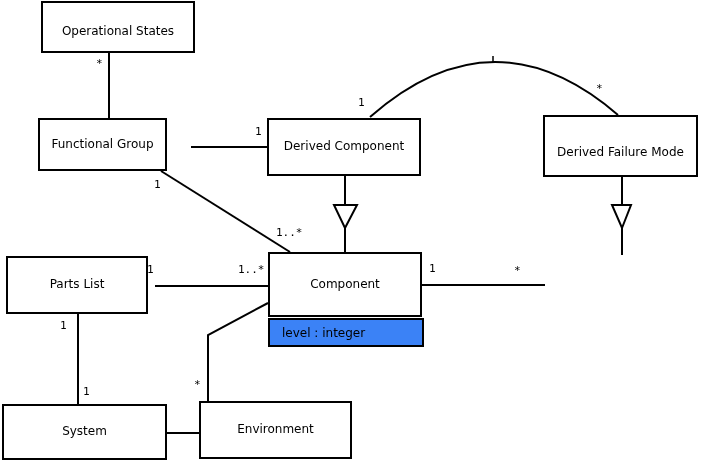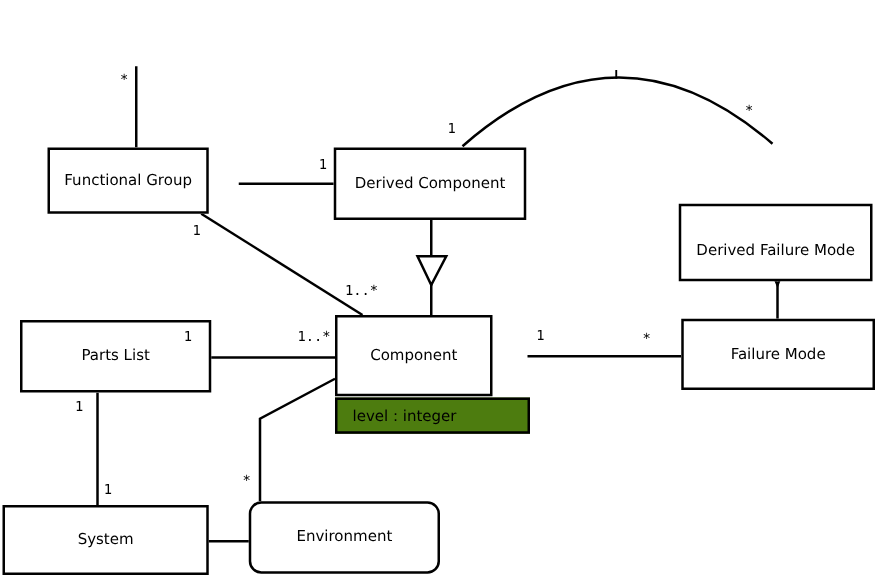--- a/index.html
+++ b/index.html
@@ -33,21 +33,21 @@
     justify-content: center;
     font-size: 12px;
     line-height: 1.1;
     text-align: center;
   }
   .node .label { white-space: nowrap; }
   .attr-compartment {
     position: absolute;
     box-sizing: border-box;
     border: 2px solid #000000;
-    background: #4d7c0f;
+    background: #3b82f6;
     display: flex;
     align-items: center;
     justify-content: flex-start;
     padding-left: 12px;
     font-size: 12px;
     white-space: nowrap;
   }
   .mult {
     position: absolute;
     font-family: "DejaVu Sans Mono", "Liberation Mono", monospace;
@@ -85,53 +85,53 @@
       <path d="M422,285 L545,285"></path>
 
       <path d="M268,303 L208,335 L208,401"></path>
 
       <path d="M78,314 L78,404"></path>
 
       <path d="M154,433 L199,433"></path>
     </g>
   </svg>
 
+  <div class="node" style="left:41px; top:1px; width:154px; height:52px; padding-top:9px;">
+    <span class="label">Operational States</span>
+  </div>
 
   <div class="node" style="left:38px; top:118px; width:129px; height:53px;">
     <span class="label">Functional Group</span>
   </div>
 
   <div class="node" style="left:267px; top:118px; width:154px; height:58px;justify-content:center;">
     <span class="label">Derived Component</span>
   </div>
 
-  <div class="node" style="left:543px; top:115px; width:155px; height:62px; padding-top:14px;margin-top:48px;">
+  <div class="node" style="left:543px; top:115px; width:155px; height:62px; padding-top:14px;">
     <span class="label">Derived Failure Mode</span>
   </div>
 
-  <div class="node" style="left:16px; top:256px; width:153px; height:58px;">
+  <div class="node" style="left:6px; top:256px; width:142px; height:58px;">
     <span class="label">Parts List</span>
   </div>
 
-  <div class="node" style="left:268px; top:252px; width:126px; height:65px;">
+  <div class="node" style="left:268px; top:252px; width:154px; height:65px;">
     <span class="label">Component</span>
   </div>
   <div class="attr-compartment" style="left:268px; top:318px; width:156px; height:29px;">
     <span class="label">level : integer</span>
   </div>
 
-  <div class="node" style="left:545px; top:255px; width:155px; height:57px;">
-    <span class="label">Failure Mode</span>
-  </div>
 
   <div class="node" style="left:2px; top:404px; width:165px; height:56px;">
     <span class="label">System</span>
   </div>
 
-  <div class="node" style="left:199px; top:401px; width:153px; height:58px;border-radius:10px;">
+  <div class="node" style="left:199px; top:401px; width:153px; height:58px;">
     <span class="label">Environment</span>
   </div>
 
   <span class="mult" style="left:96px; top:58px;">*</span>
 
   <span class="mult" style="left:255px; top:126px;">1</span>
 
   <span class="mult" style="left:154px; top:179px;">1</span>
 
   <span class="mult" style="left:276px; top:227px;">1..*</span>

